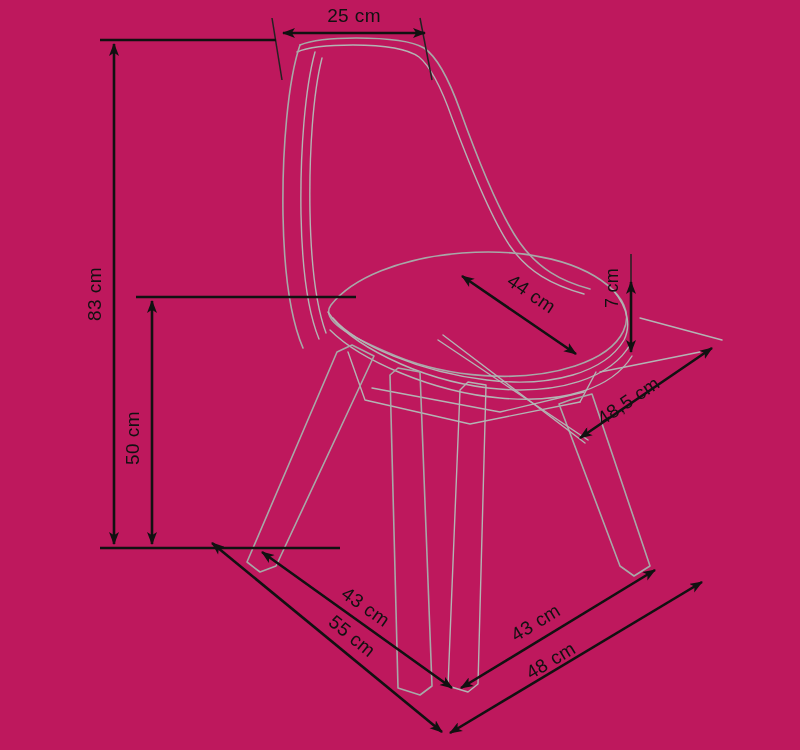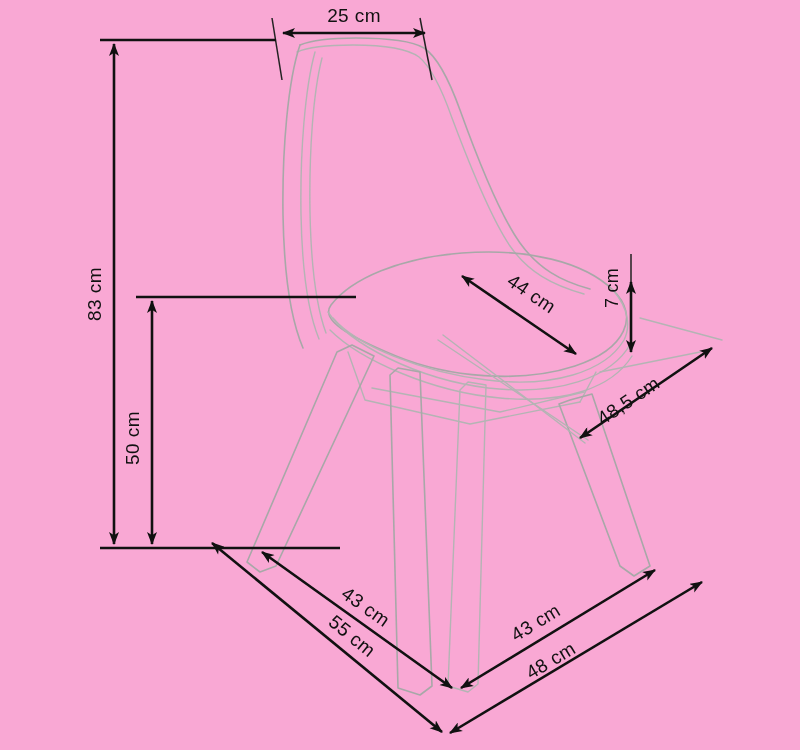--- a/index.html
+++ b/index.html
@@ -8,21 +8,21 @@
     padding: 0;
     background: #ffffff;
   }
   body {
     font-family: "Liberation Sans", sans-serif;
   }
   #drawing-root {
     position: relative;
     width: 800px;
     height: 750px;
-    background: #f9a8d4;
+    background: #be185d;
     overflow: hidden;
   }
   #drawing-svg {
     display: block;
     width: 800px;
     height: 750px;
   }
   .chair-line {
     fill: none;
     stroke: #a8a8a8;

